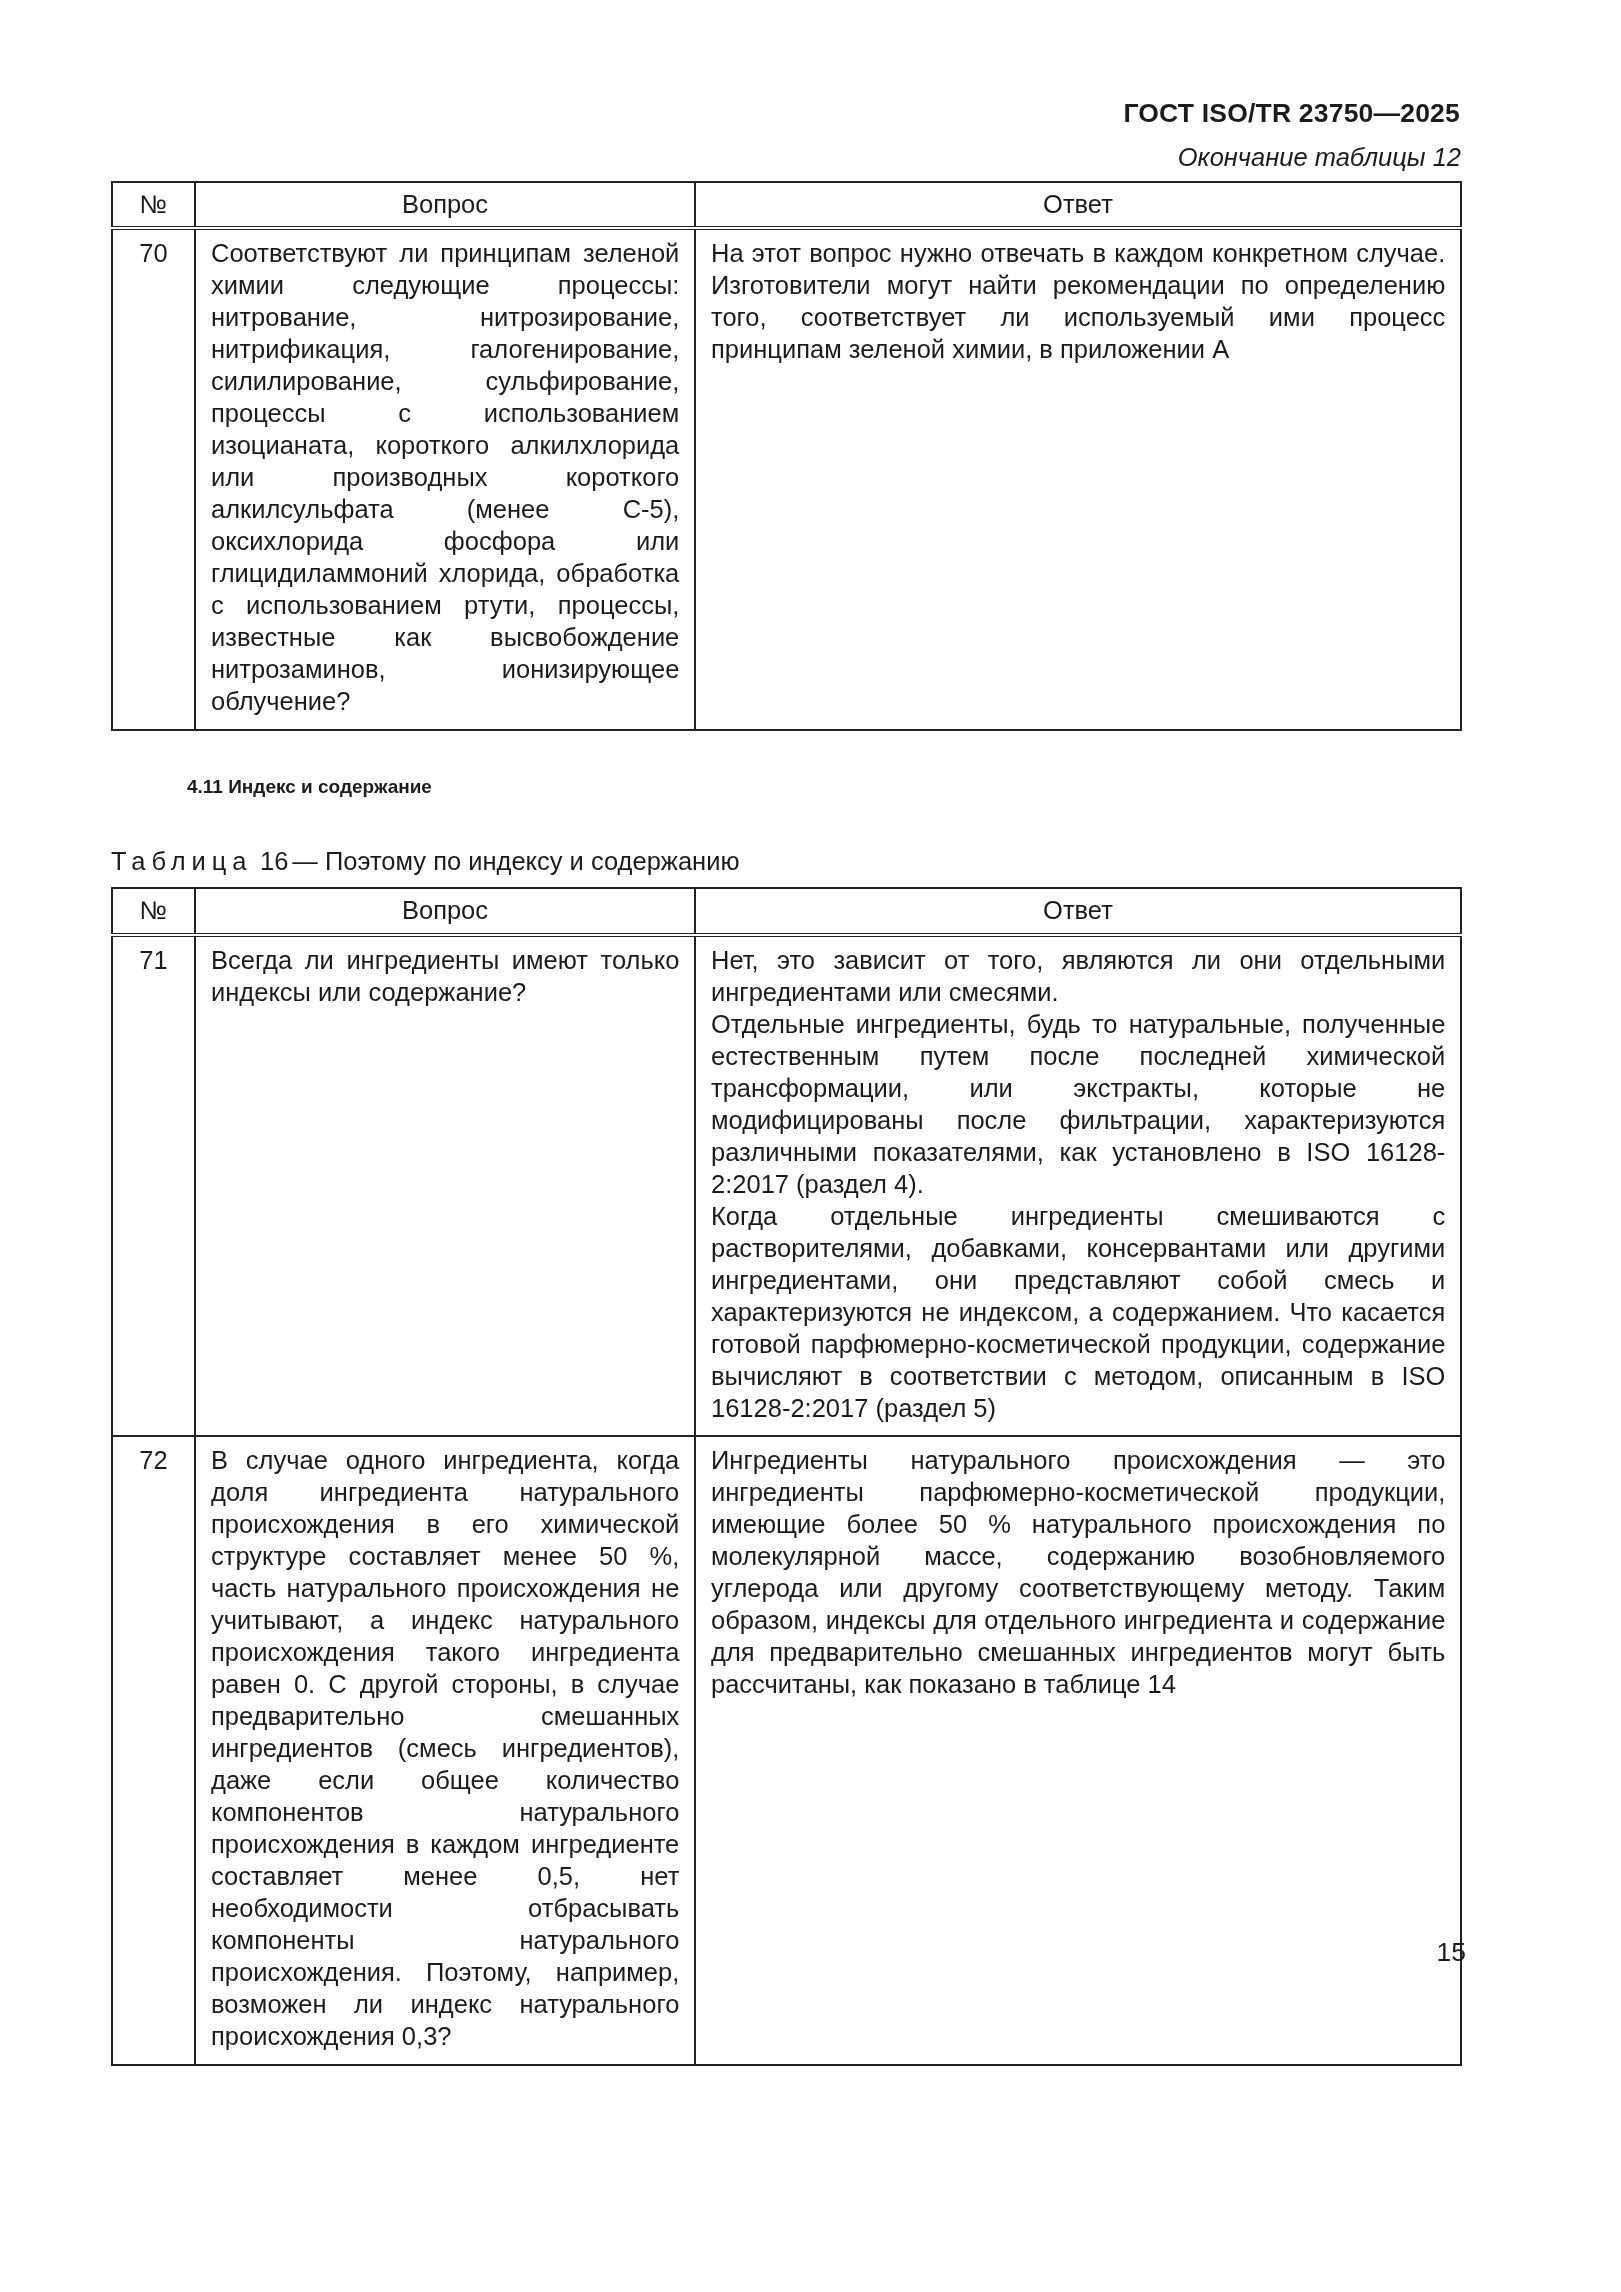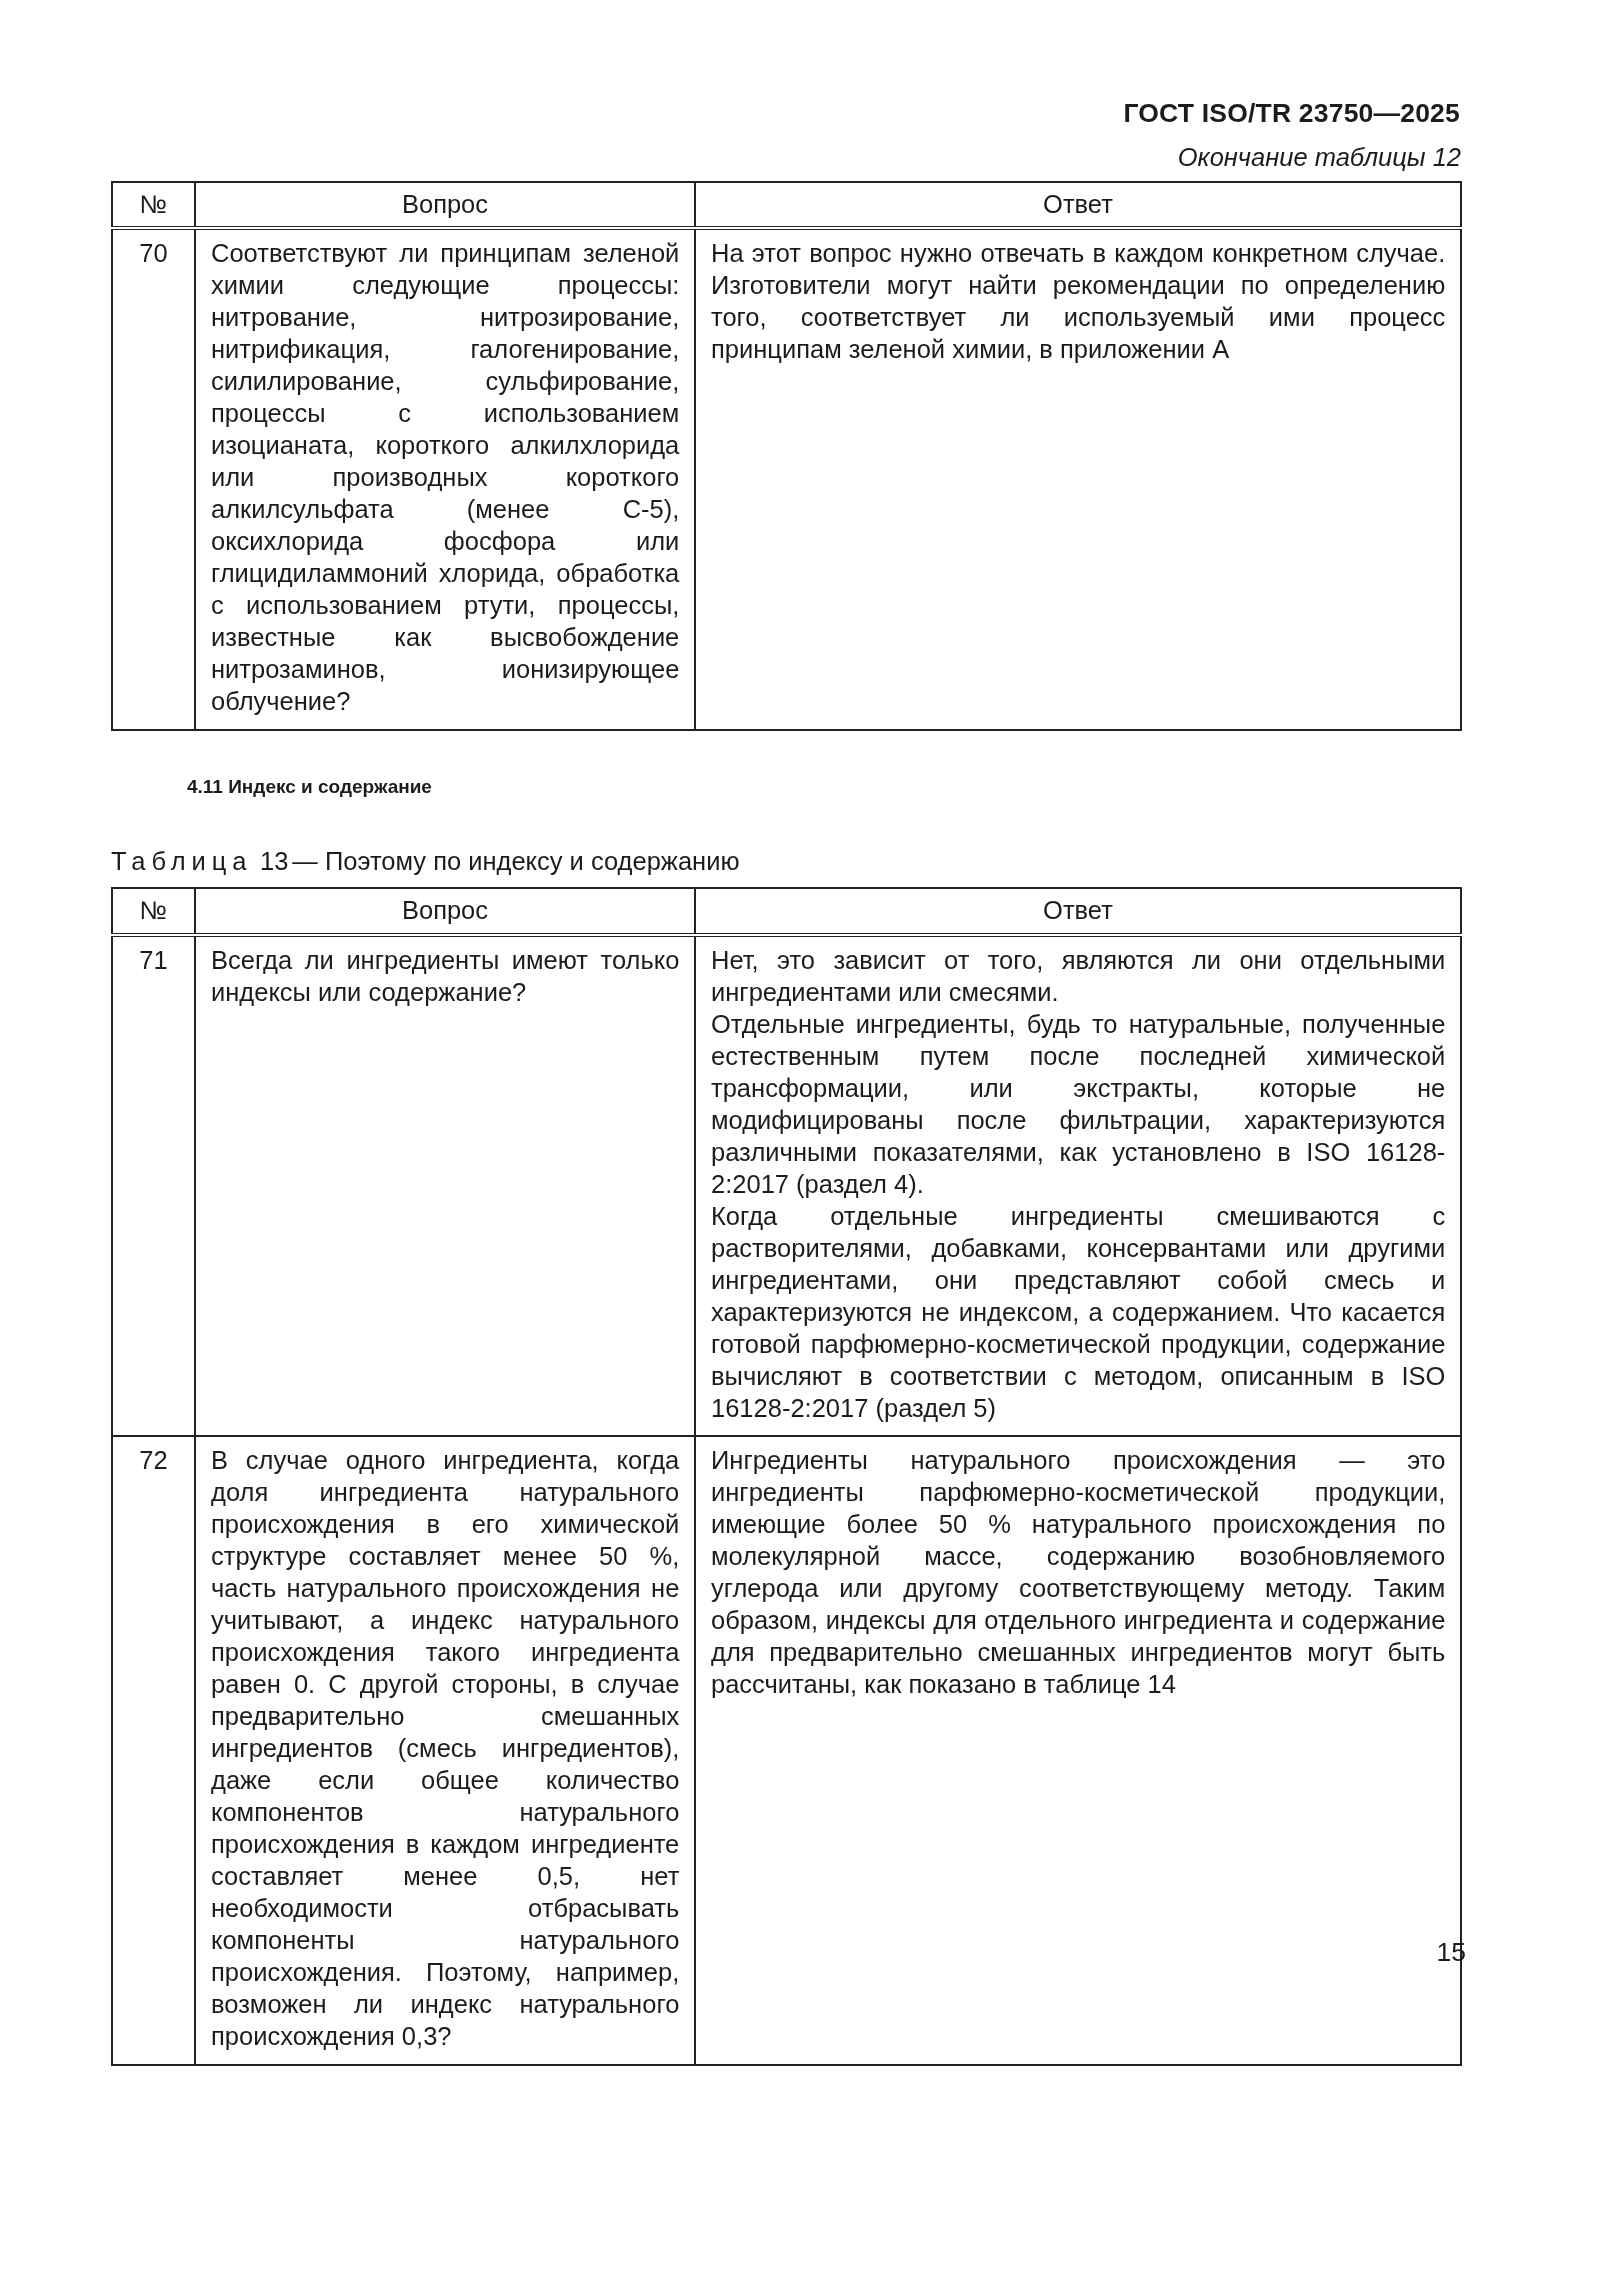--- a/index.html
+++ b/index.html
@@ -121,21 +121,21 @@
         <td class="num">70</td>
         <td class="q">Соответствуют ли принципам зеленой химии следующие процессы: нитрование, нитрозирование, нитрификация, галогенирование, силилирование, сульфирование, процессы с использованием изоцианата, короткого алкилхлорида или производных короткого алкилсульфата (менее С-5), оксихлорида фосфора или глицидиламмоний хлорида, обработка с использованием ртути, процессы, известные как высвобождение нитрозаминов, ионизирующее облучение?</td>
         <td class="a">На этот вопрос нужно отвечать в каждом конкретном случае. Изготовители могут найти рекомендации по определению того, соответствует ли используемый ими процесс принципам зеленой химии, в приложении А</td>
       </tr>
     </tbody>
   </table>
 
   <h3 class="section-title">4.11 Индекс и содержание</h3>
 
   <p class="table-caption">
-    <span class="spaced">Таблица</span><span class="cap-num">13</span><span>— Поэтому по индексу и содержанию</span>
+    <span class="spaced">Таблица</span><span class="cap-num">16</span><span>— Поэтому по индексу и содержанию</span>
   </p>
 
   <table class="gost">
     <colgroup>
       <col style="width:83px">
       <col style="width:500px">
       <col style="width:766px">
     </colgroup>
     <thead>
       <tr>

